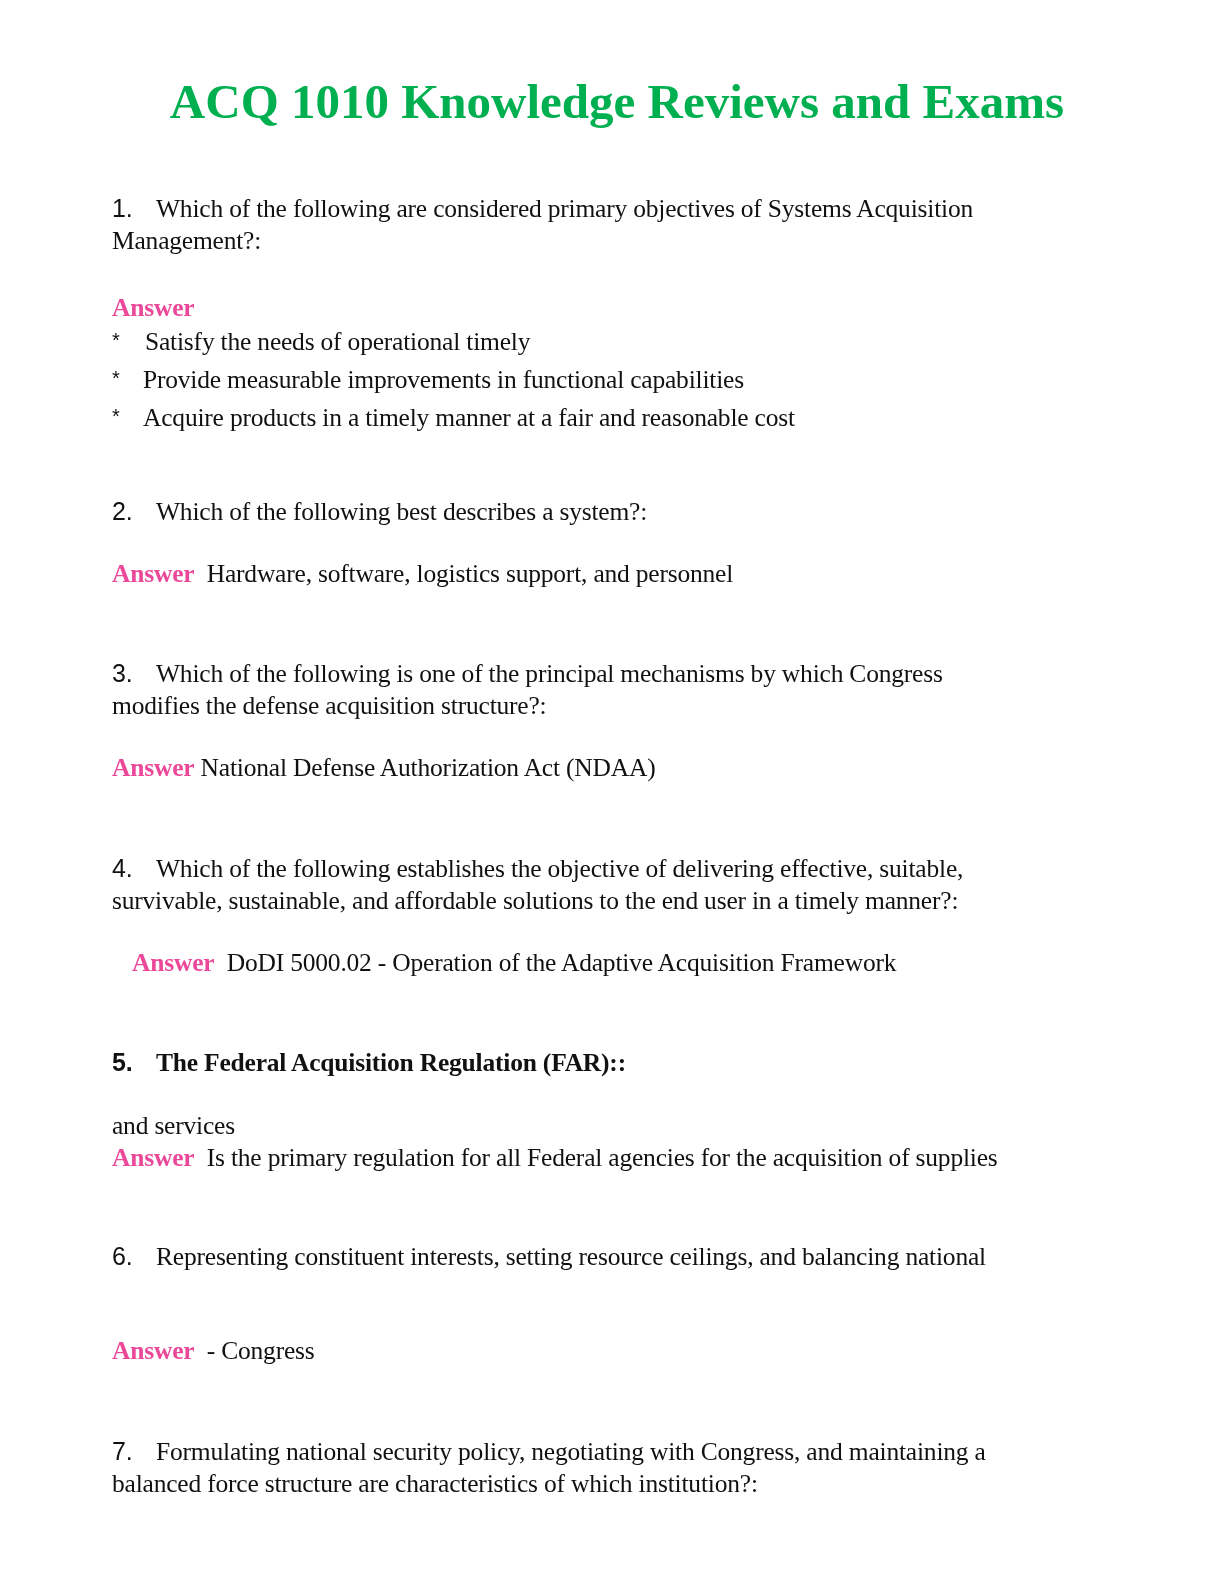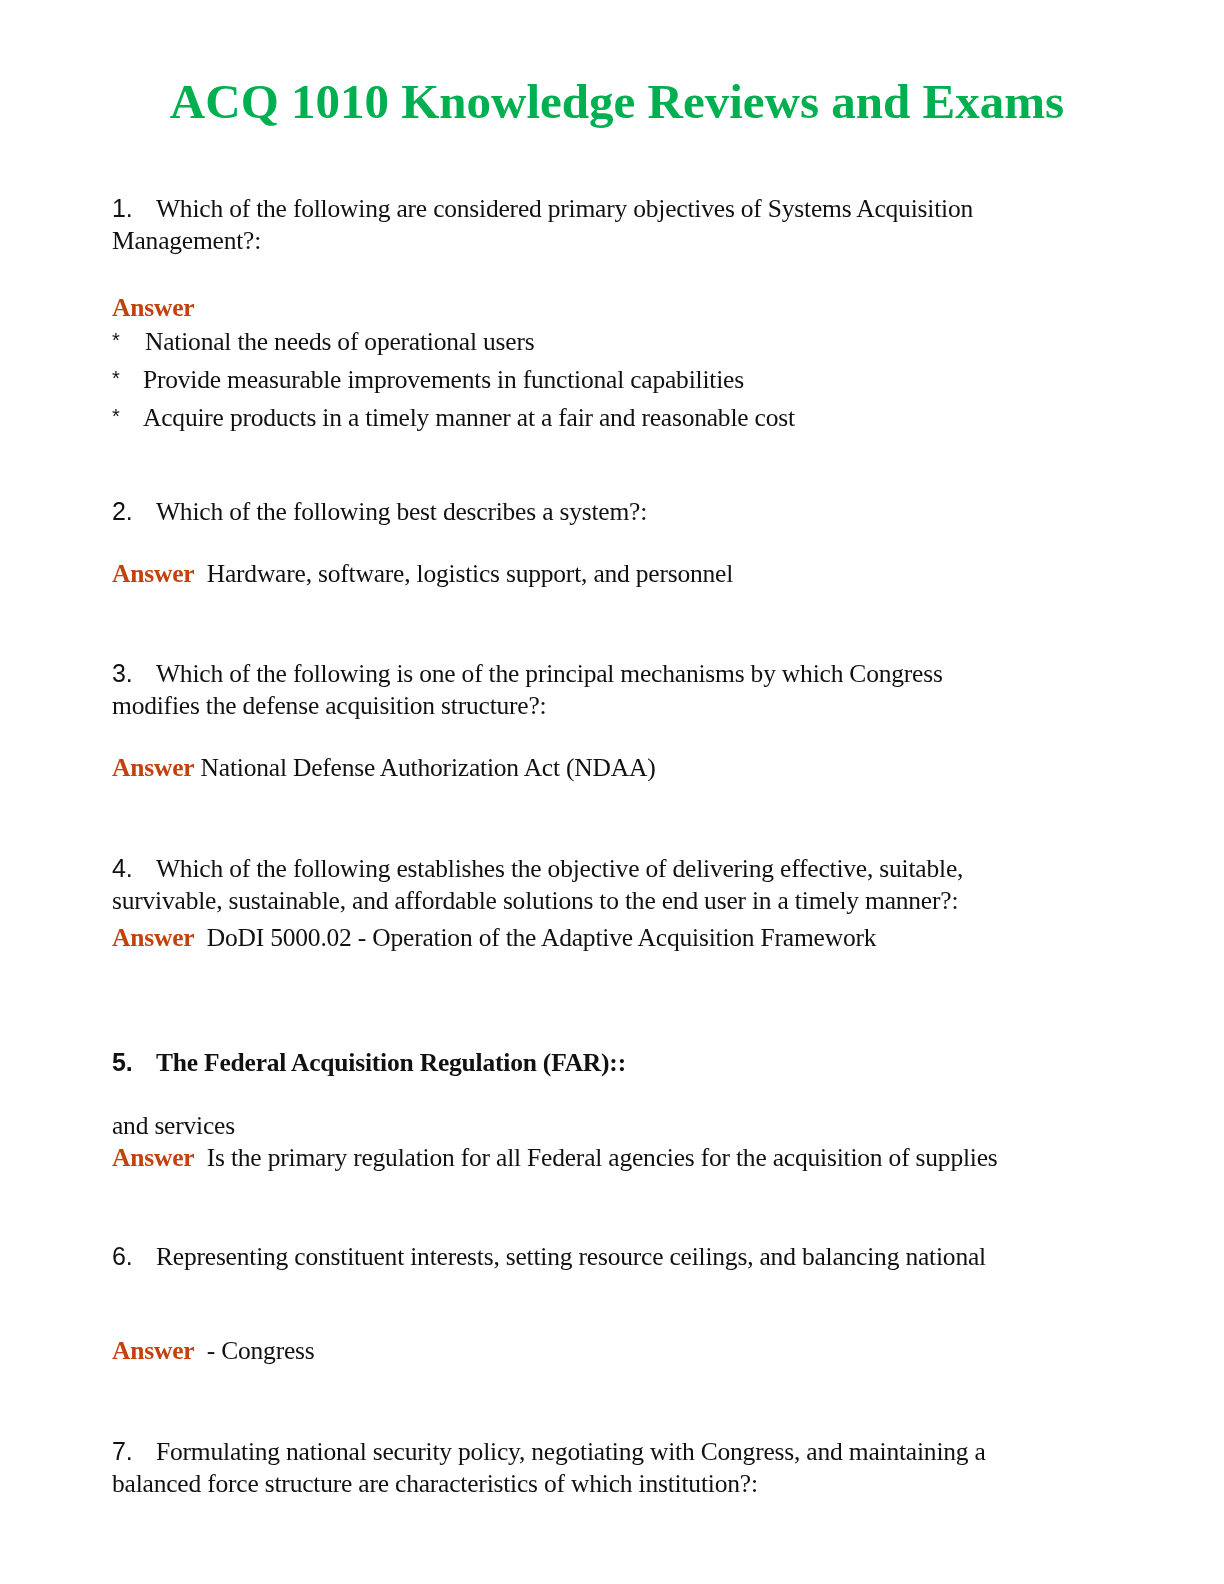--- a/index.html
+++ b/index.html
@@ -39,21 +39,21 @@
       white-space: nowrap;
       letter-spacing: -0.2px;
     }
     .qnum {
       font-family: "Liberation Sans", sans-serif;
       font-size: 25px;
       display: inline-block;
       width: 44px;
     }
     .answer-label {
-      color: #c2410c;
+      color: #ec4899;
       font-weight: bold;
     }
     .bullet {
       display: inline-block;
       width: 33px;
       font-family: "Liberation Sans", sans-serif;
       font-size: 20px;
       vertical-align: 3px;
     }
   </style>
@@ -66,21 +66,21 @@
 
   <div class="block" style="top:192px;">
     <div class="line">
       <span class="qnum">1.</span><span>Which of the following are considered primary objectives of Systems Acquisition</span>
     </div>
     <div class="line">Management?:</div>
   </div>
   <div class="block" style="top:292px;">
     <div class="line"><span class="answer-label">Answer</span></div>
     <div class="line" style="margin-top:0px;">
-      <span class="bullet">*</span><span>National the needs of operational users</span>
+      <span class="bullet">*</span><span>Satisfy the needs of operational timely</span>
     </div>
     <div class="line" style="margin-top:4px;">
       <span class="bullet" style="width:31px;">*</span><span>Provide measurable improvements in functional capabilities</span>
     </div>
     <div class="line" style="margin-top:4px;">
       <span class="bullet" style="width:31px;">*</span><span>Acquire products in a timely manner at a fair and reasonable cost</span>
     </div>
   </div>
 
   <div class="block" style="top:495px;">
@@ -105,21 +105,21 @@
       <span class="answer-label">Answer</span>&nbsp;<span>National Defense Authorization Act (NDAA)</span>
     </div>
   </div>
 
   <div class="block" style="top:852px;">
     <div class="line">
       <span class="qnum">4.</span><span>Which of the following establishes the objective of delivering effective, suitable,</span>
     </div>
     <div class="line">survivable, sustainable, and affordable solutions to the end user in a timely manner?:</div>
   </div>
-  <div class="block" style="top:922px;">
+  <div class="block" style="top:947px;margin-left:20px;">
     <div class="line">
       <span class="answer-label">Answer</span>&nbsp;&nbsp;<span>DoDI 5000.02 - Operation of the Adaptive Acquisition Framework</span>
     </div>
   </div>
 
   <div class="block" style="top:1046px;font-weight:bold;">
     <div class="line">
       <span class="qnum">5.</span><span>The Federal Acquisition Regulation (FAR)::</span>
     </div>
   </div>

